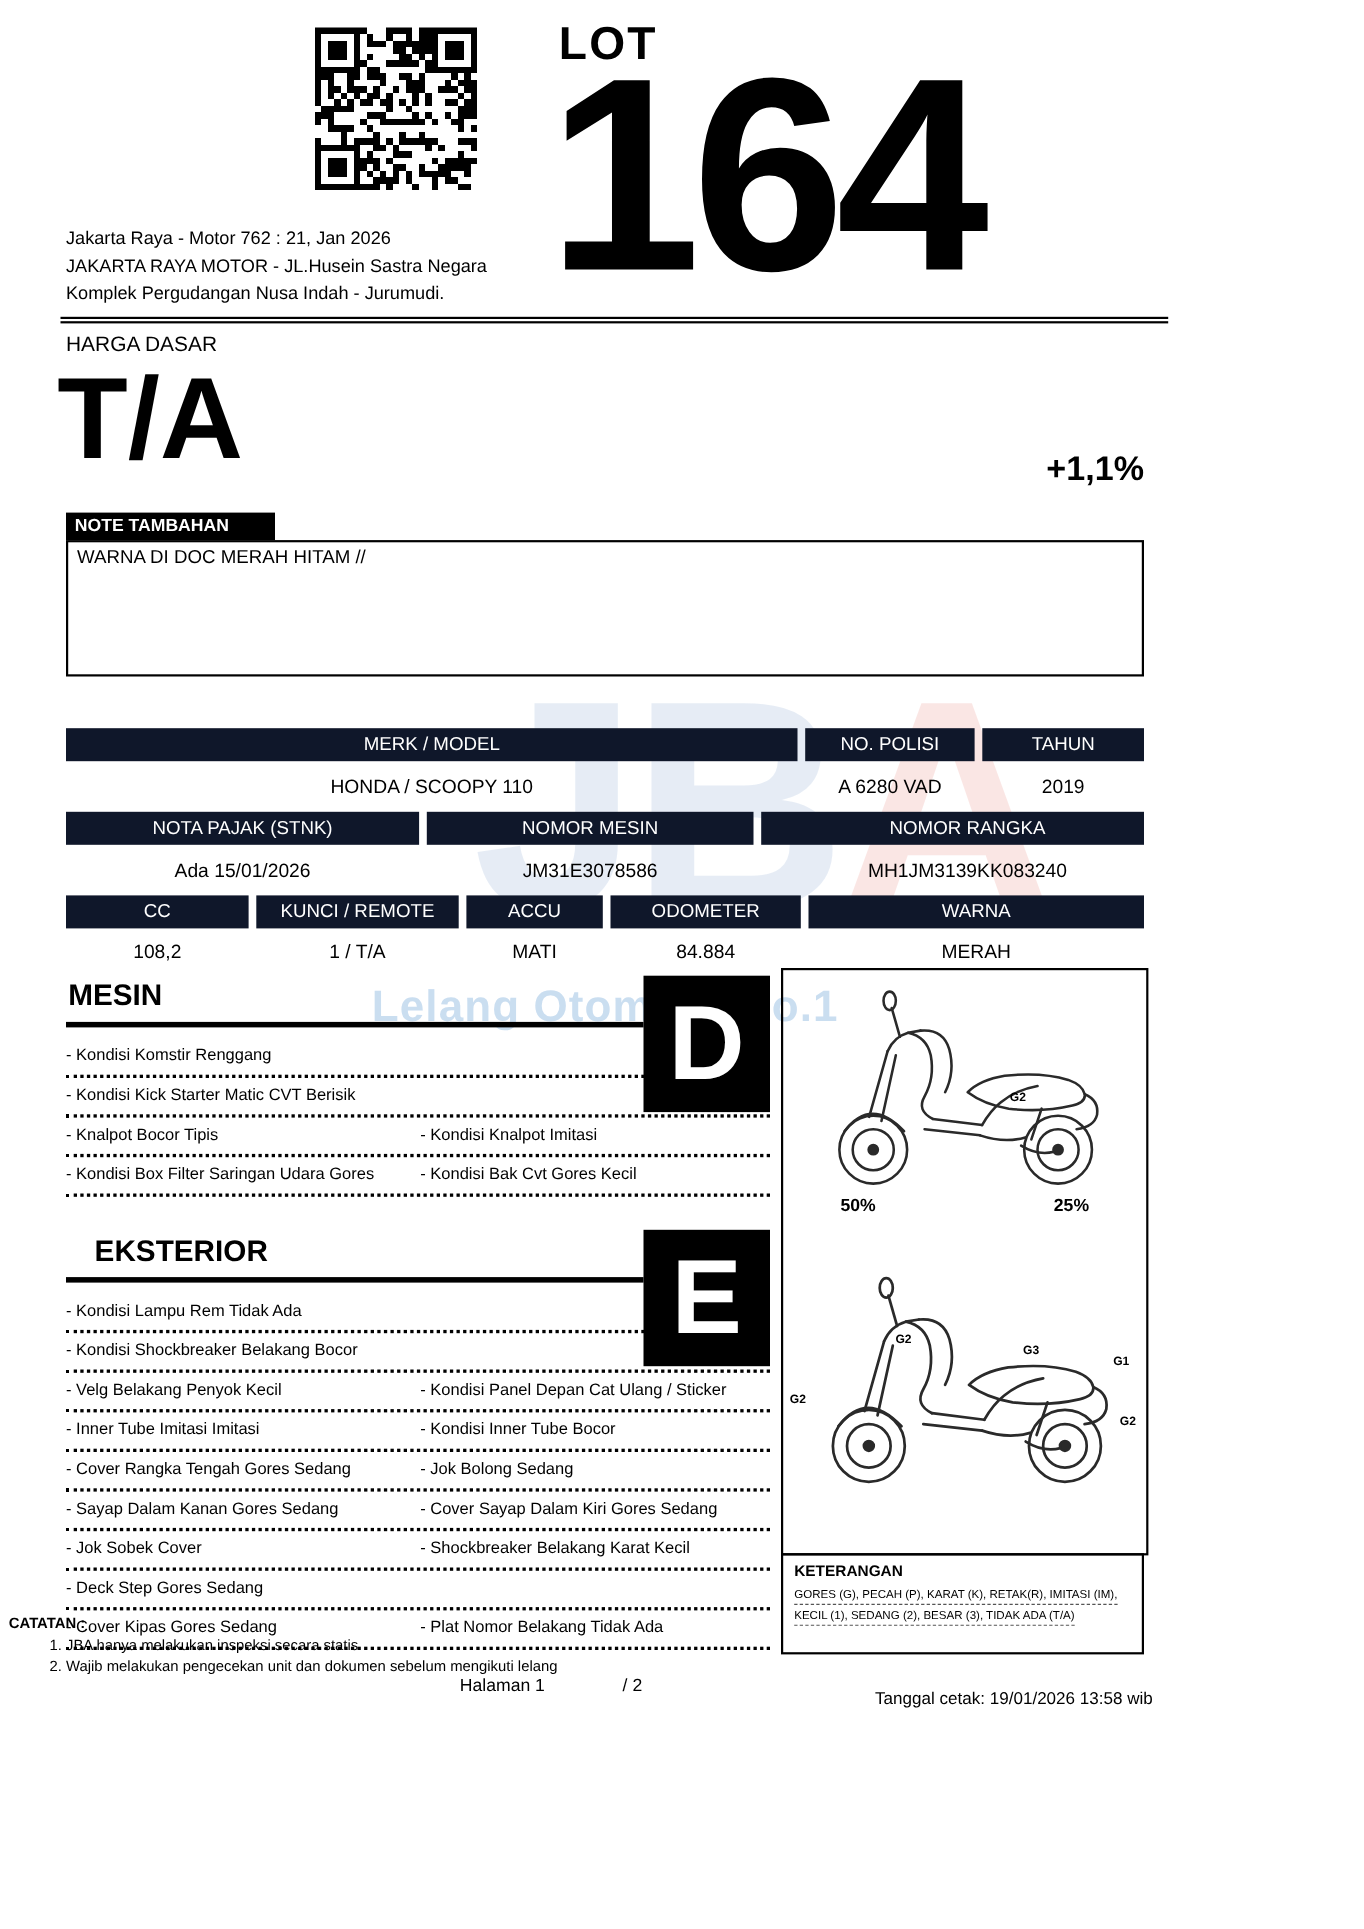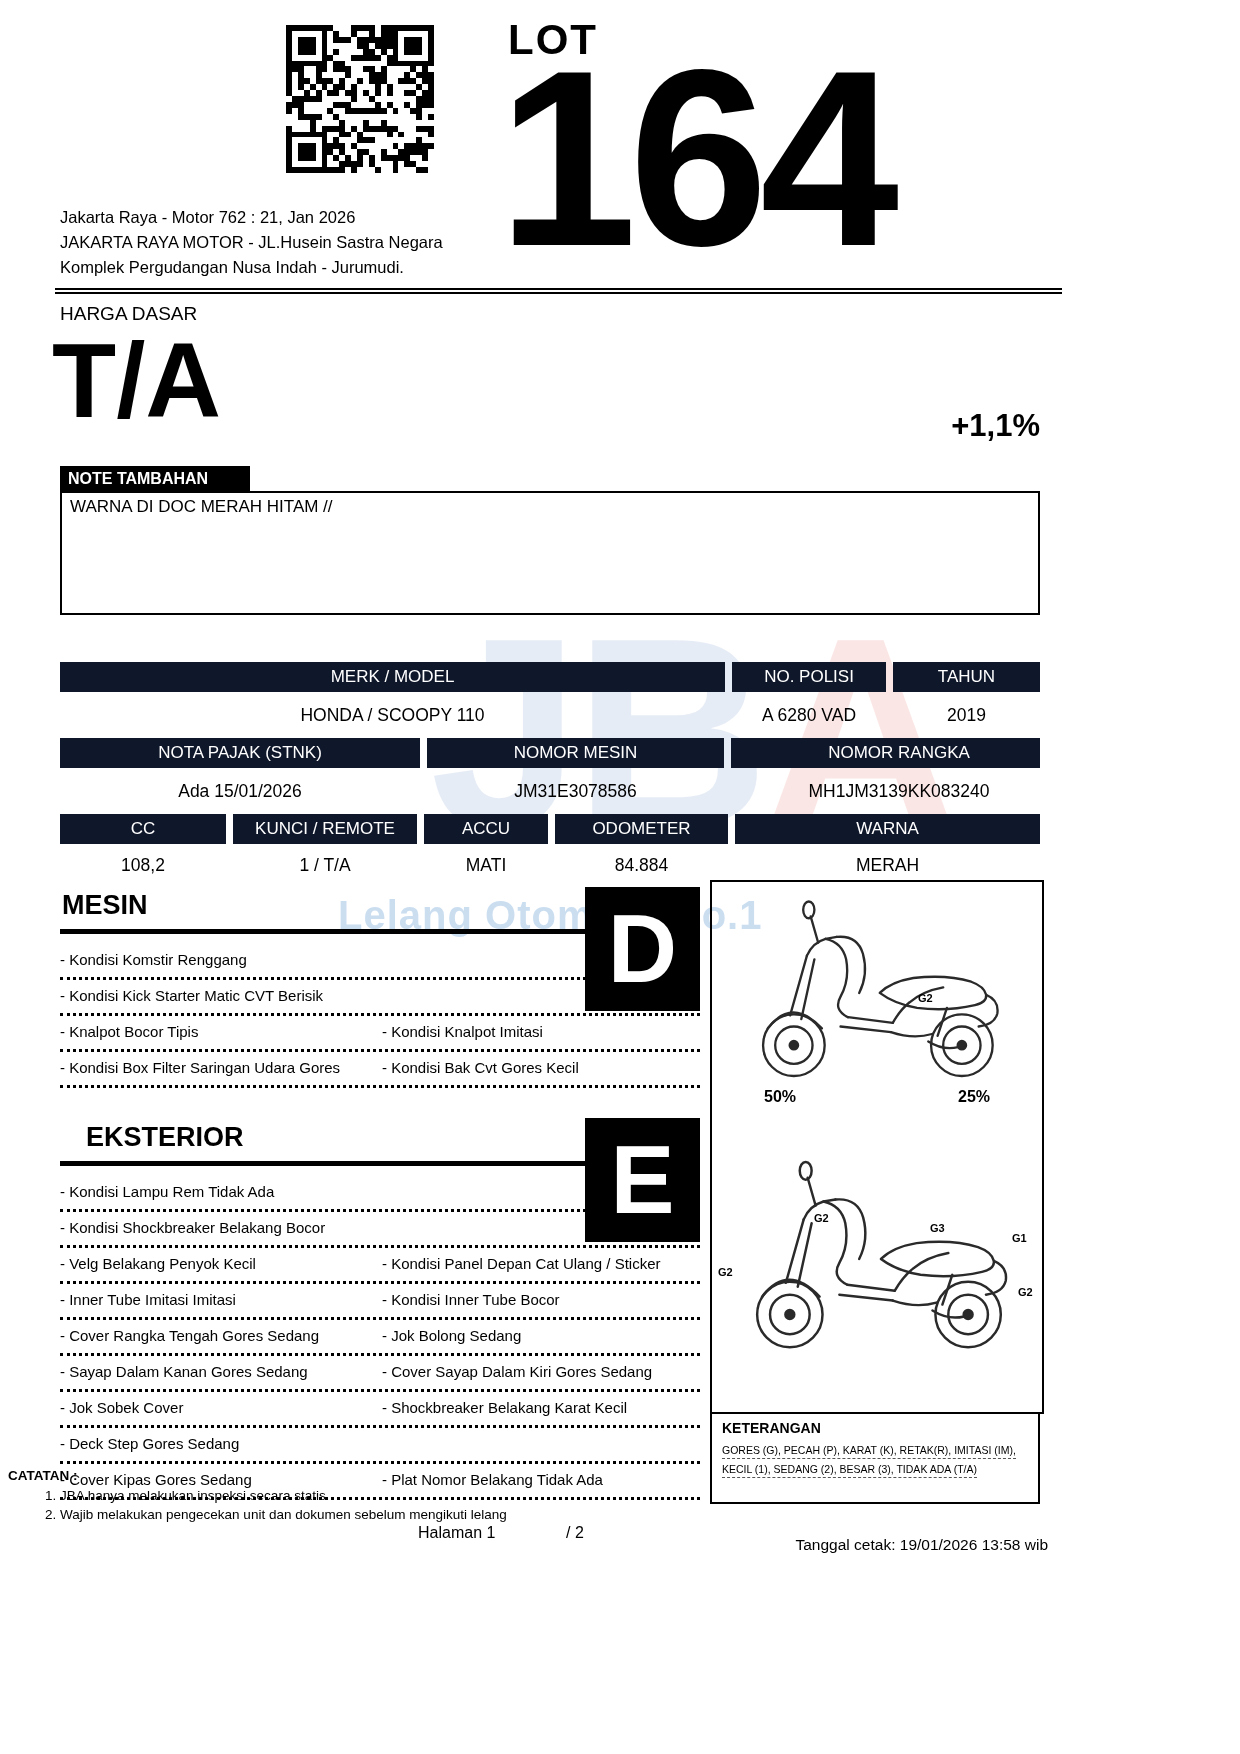--- a/index.html
+++ b/index.html
@@ -27,21 +27,21 @@
   .note-box{left:60px;top:491px;width:976px;height:120px;border:2px solid #000;}
   .note-text{padding:4px 8px;font-size:17px;}
   
   .trow{left:60px;width:980px;display:flex;gap:7px;}
   .th{background:#0f172a;color:#fff;font-weight:normal;font-size:17px;text-align:center;line-height:30px;height:30px;}
   .td{font-size:17.5px;text-align:center;}
   .r1h{top:662px;} .r1v{top:694px;line-height:42px;}
   .r2h{top:738px;} .r2v{top:770px;line-height:42px;}
   .r3h{top:814px;} .r3v{top:846px;line-height:38px;}
   .w-mm{width:665px;} .w-np{width:154px;} .w-th{flex:1;}
-  .w-pj{width:360px;} .w-nm{width:297px;} .w-nr{flex:1;padding-left:27px;}
+  .w-pj{width:321px;} .w-nm{width:297px;} .w-nr{flex:1;padding-left:27px;}
   .w-cc{width:166px;} .w-kr{width:184px;} .w-ac{width:124px;} .w-od{width:173px;} .w-wr{flex:1;}
   
   .sec-title{font-size:27px;font-weight:bold;}
   .mesin-title{left:62px;top:890px;}
   .mesin-rule{left:60px;top:929px;width:525px;height:5px;background:#000;}
   .grade{width:115px;height:124px;background:#000;color:#fff;display:flex;align-items:center;justify-content:center;font-size:96px;font-weight:bold;}
   .grade-d{left:585px;top:887px;}
   .eks-title{left:62px;top:1122px;margin-left:24px;}
   .eks-rule{left:60px;top:1161px;width:525px;height:5px;background:#000;}
   .grade-e{left:585px;top:1118px;}

